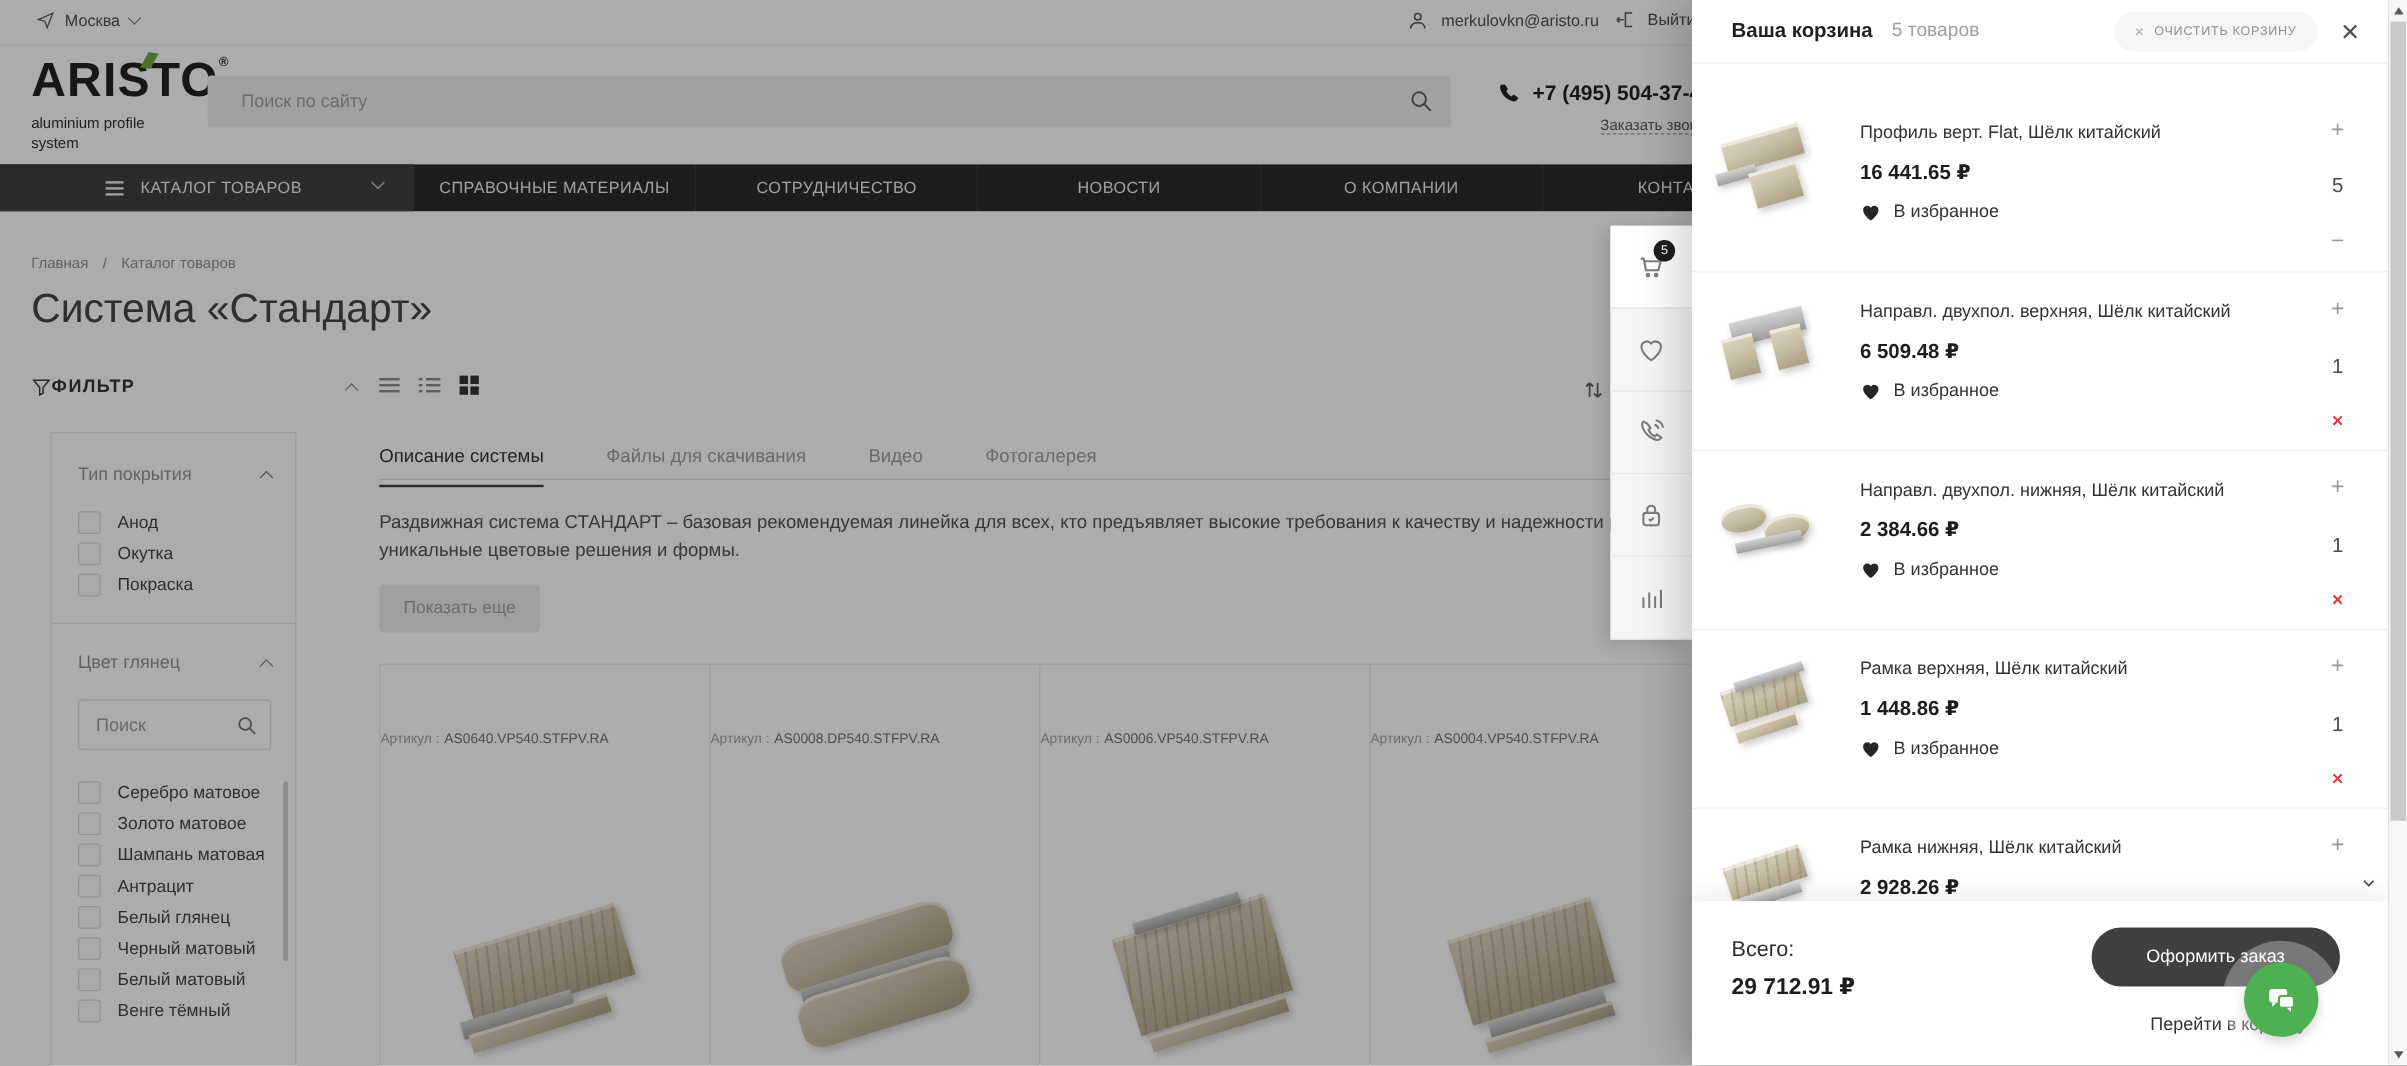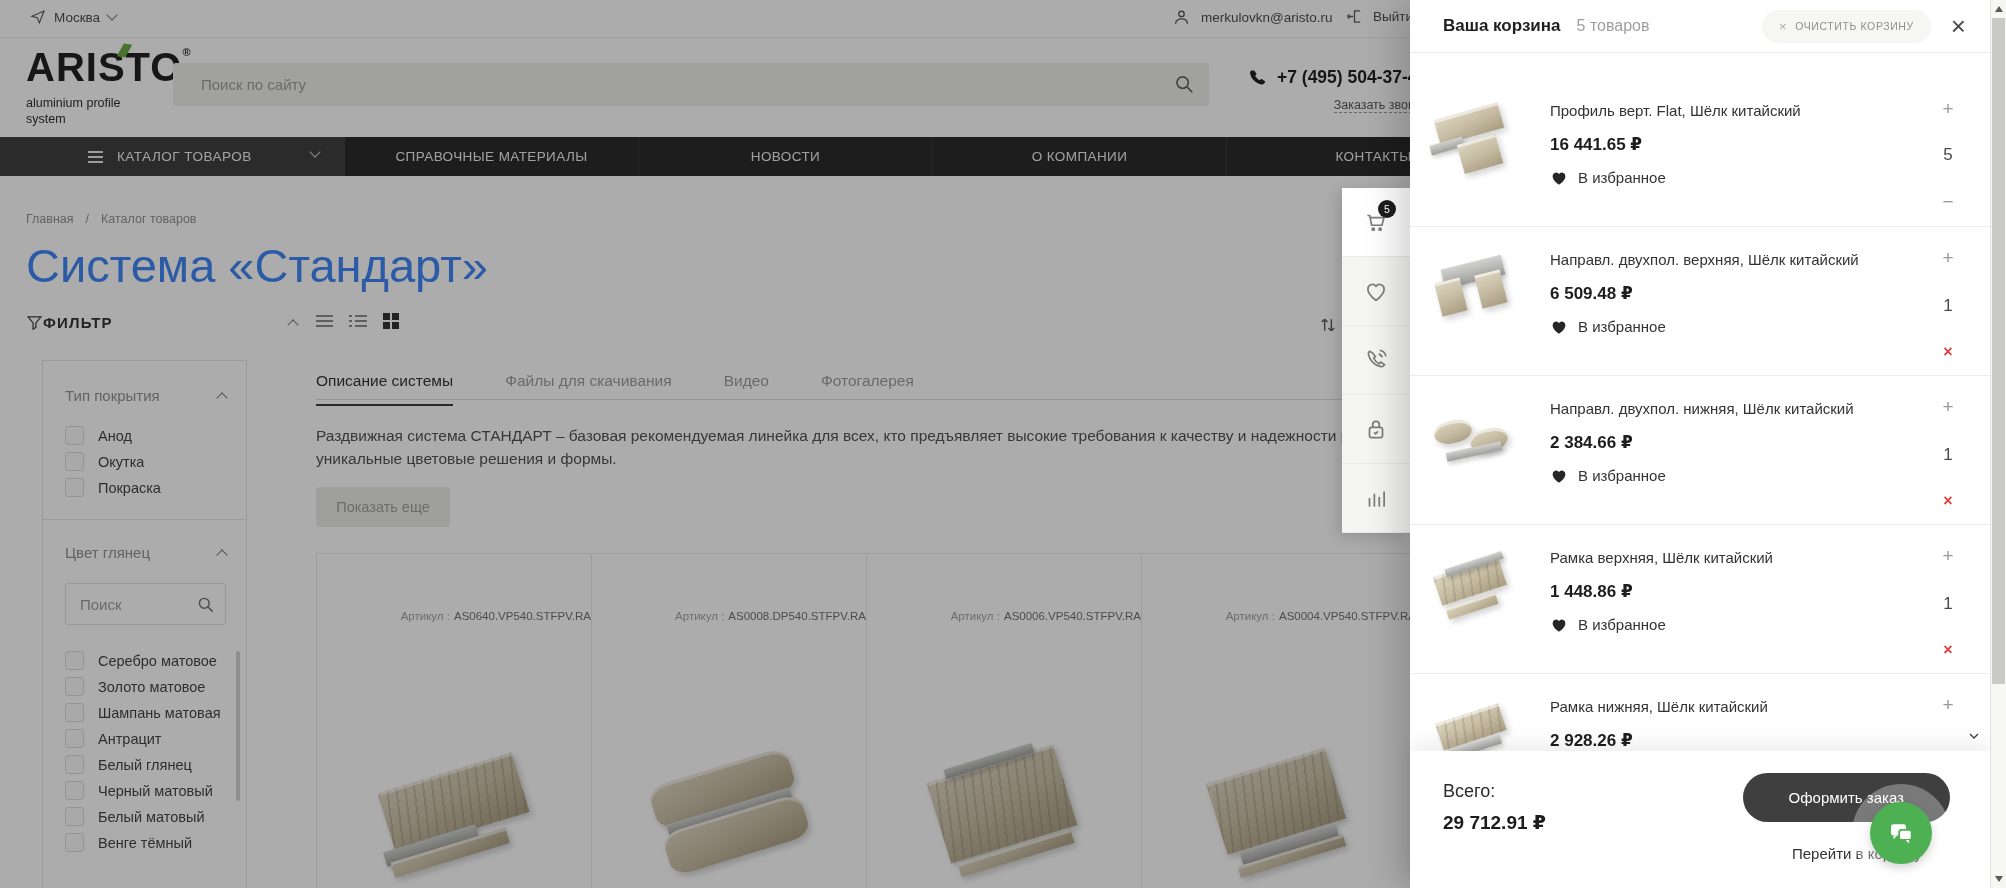--- a/index.html
+++ b/index.html
@@ -45,21 +45,21 @@
   .burger i { display:block; height:2px; background:#e8e8e8; margin:3px 0; }
   .nav-catalog-label { margin-left:14px; color:#f0f0f0; font-size:13.5px; letter-spacing:.5px; }
   .nav-catalog .chev { border-color:#cfcfcf; position:absolute; right:26px; top:15px; }
   .nav-items { display:flex; width:1175px;justify-content:flex-end; }
   .nav-item { flex:1; display:flex; align-items:center; justify-content:center; color:#ededed; font-size:13.5px; letter-spacing:.4px; border-left:1px solid rgba(255,255,255,.07); cursor:pointer; white-space:nowrap; }
   .nav-item:first-child { border-left:none; }
 
   
   .breadcrumb { position:absolute; left:26px; top:212px; font-size:12.5px; color:#8f8f8f; display:flex; gap:12px; }
   .breadcrumb .bc-link { cursor:pointer; }
-  .h1 { position:absolute; left:26px; top:238px; font-size:47px; font-weight:500; color:#3b82f6; }
+  .h1 { position:absolute; left:26px; top:238px; font-size:34px; font-weight:500; color:#404040; }
 
   
   .filter-head { position:absolute; left:26px; top:314px; display:flex; align-items:center; cursor:pointer; }
   .filter-title { font-size:15px; font-weight:bold; letter-spacing:1.2px; color:#2e2e2e; }
   .filter-head .chev { margin-left:176px; }
   .filter-box { position:absolute; left:42px; top:360px; width:205px; height:560px; border:1px solid #e6e6e4; background:#fff; padding:26px 20px 0 22px; }
   .fsec-title { display:flex; align-items:center; font-size:15px; color:#8f8f8f; }
   .fsec-title .chev { margin-left:auto; }
   .checks { margin-top:22px; }
   .check-row { display:flex; align-items:center; gap:14px; margin-bottom:7px; cursor:pointer; }
@@ -93,21 +93,21 @@
   .tab-track { position:absolute; left:316px; top:399px; width:1240px; height:1px; background:#dcdcda; }
 
   
   .descr { position:absolute; left:316px; top:424px; width:1290px; font-size:15.5px; line-height:1.5; color:#4e4e4e; }
   .show-more { position:absolute; left:316px; top:487px; width:134px; height:40px; background:#ebebe9; border:none; border-radius:4px; font-size:14.5px; color:#9e9e9e; cursor:pointer; font-family:inherit; }
 
   
   .grid { position:absolute; left:316px; top:553px; display:flex; }
   .card { width:276px; height:360px; border:1px solid #e9e9e7; margin-left:-1px; position:relative; background:#fff; cursor:pointer; }
   .card:first-child { margin-left:0; }
-  .article { position:absolute; left:0; top:56px; width:100%; text-align:right; font-size:11.5px; }
+  .article { position:absolute; left:0; top:56px; width:100%; text-align:left; font-size:11.5px; }
   .article .al { color:#9e9e9e; }
   .article .av { color:#6e6e6e; margin-left:4px; }
 
   
   .pimg { position:absolute; left:50%; top:200px; transform:translateX(-50%) rotate(-17deg); width:170px; height:120px; }
   .slab { position:absolute; background:linear-gradient(168deg,#ddd5c1 0%,#c8bea5 48%,#a89d81 100%); box-shadow:inset 0 3px 0 rgba(255,255,255,.55), 2px 4px 6px rgba(0,0,0,.18); }
   .hatch { background-image:repeating-linear-gradient(100deg, rgba(120,110,85,.25) 0 2px, transparent 2px 9px), linear-gradient(168deg,#ddd5c1 0%,#c8bea5 48%,#a89d81 100%); }
   .metal { position:absolute; background:linear-gradient(180deg,#d2d2d0,#9e9e9c); box-shadow:1px 3px 5px rgba(0,0,0,.2); }
   .round { border-radius:20px/14px; }
 
@@ -222,20 +222,21 @@
         <span class="burger">
             <i></i>
             <i></i>
             <i></i>
           </span>
         <span class="nav-catalog-label">КАТАЛОГ ТОВАРОВ</span>
         <i class="chev"></i>
       </div>
       <div class="nav-items">
         <div class="nav-item">СПРАВОЧНЫЕ МАТЕРИАЛЫ</div>
+        <div class="nav-item">СОТРУДНИЧЕСТВО</div>
         <div class="nav-item">НОВОСТИ</div>
         <div class="nav-item">О КОМПАНИИ</div>
         <div class="nav-item">КОНТАКТЫ</div>
       </div>
     </nav>
 
     <div class="breadcrumb">
       <span class="bc-link">Главная</span>
       <span>/</span>
       <span class="bc-link">Каталог товаров</span>

